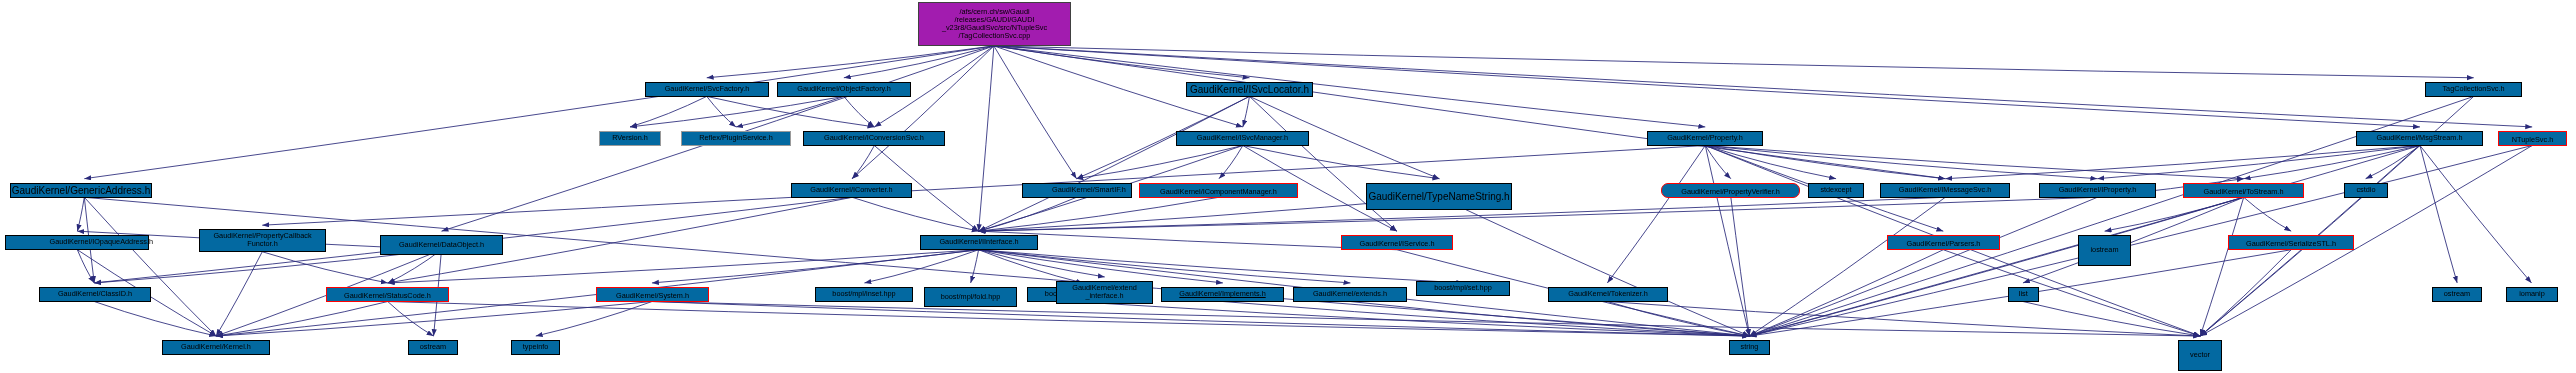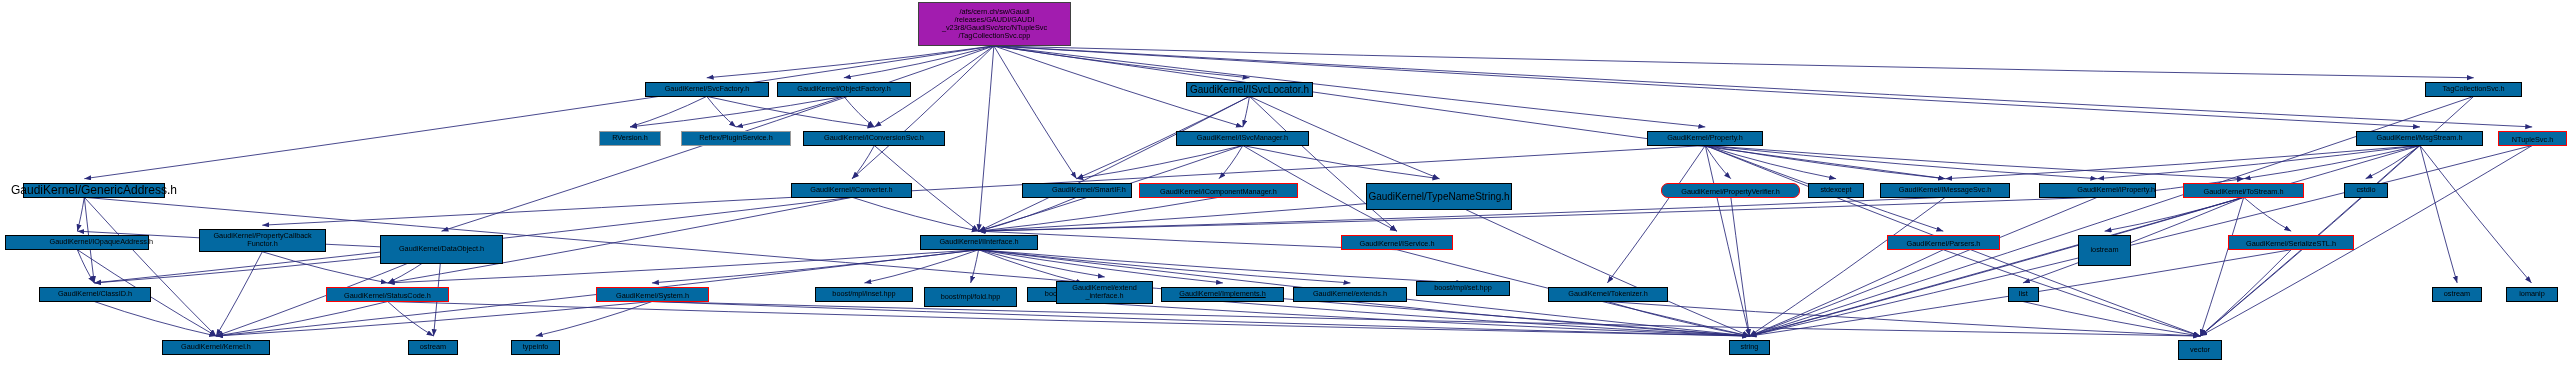--- a/index.html
+++ b/index.html
@@ -154,35 +154,35 @@
       <div class="node thick" style="left: 777px; top: 82px; width: 134px; height: 14.6px; font-size: 7.3px;"><span>GaudiKernel/ObjectFactory.h</span></div>
       <div class="node thick" style="left: 1186px; top: 82px; width: 127px; height: 14.6px; font-size: 10px;"><span>GaudiKernel/ISvcLocator.h</span></div>
       <div class="node thick" style="left: 2425px; top: 82px; width: 97px; height: 14.6px; font-size: 7.3px;"><span>TagCollectionSvc.h</span></div>
       <div class="node light" style="left: 599px; top: 131px; width: 62px; height: 14.6px; font-size: 7.3px;"><span>RVersion.h</span></div>
       <div class="node light" style="left: 681px; top: 131px; width: 110px; height: 14.6px; font-size: 7.3px;"><span>Reflex/PluginService.h</span></div>
       <div class="node thick" style="left: 803px; top: 131px; width: 142px; height: 14.6px; font-size: 7.3px;"><span>GaudiKernel/IConversionSvc.h</span></div>
       <div class="node thick" style="left: 1176px; top: 131px; width: 133px; height: 14.6px; font-size: 7.3px;"><span>GaudiKernel/ISvcManager.h</span></div>
       <div class="node thick" style="left: 1647px; top: 131px; width: 116px; height: 14.6px; font-size: 7.3px;"><span>GaudiKernel/Property.h</span></div>
       <div class="node thick" style="left: 2356px; top: 131px; width: 127px; height: 14.6px; font-size: 7.3px;"><span>GaudiKernel/MsgStream.h</span></div>
       <div class="node red" style="left: 2498px; top: 131px; width: 69px; height: 14.6px; font-size: 7.3px;"><span>NTupleSvc.h</span></div>
-      <div class="node thick" style="left: 23px; top: 183px; width: 142px; height: 14.6px; font-size: 12px;"><span>GaudiKernel/GenericAddress.h</span></div>
+      <div class="node thick" style="left: 10px; top: 183px; width: 142px; height: 14.6px; font-size: 10px;"><span>GaudiKernel/GenericAddress.h</span></div>
       <div class="node thick" style="left: 791px; top: 183px; width: 121px; height: 14.6px; font-size: 7.3px;"><span>GaudiKernel/IConverter.h</span></div>
       <div class="node thick" style="left: 1022px; top: 183px; width: 110px; height: 14.6px; font-size: 7.3px; padding-left: 24px;"><span>GaudiKernel/SmartIF.h</span></div>
       <div class="node red" style="left: 1139px; top: 183px; width: 159px; height: 14.6px; font-size: 7.3px;"><span>GaudiKernel/IComponentManager.h</span></div>
       <div class="node thick" style="left: 1366px; top: 183px; width: 146px; height: 27px; font-size: 10px;"><span>GaudiKernel/TypeNameString.h</span></div>
       <div class="node red" style="left: 1661px; top: 183px; width: 139px; height: 14.6px; font-size: 7.3px; border-radius: 7px;"><span>GaudiKernel/PropertyVerifier.h</span></div>
       <div class="node thick" style="left: 1808px; top: 183px; width: 56px; height: 14.6px; font-size: 7.3px;"><span>stdexcept</span></div>
       <div class="node thick" style="left: 1880px; top: 183px; width: 130px; height: 14.6px; font-size: 7.3px;"><span>GaudiKernel/IMessageSvc.h</span></div>
-      <div class="node thick" style="left: 2039px; top: 183px; width: 117px; height: 14.6px; font-size: 7.3px; justify-content: flex-end;"><span>GaudiKernel/IProperty.h</span></div>
+      <div class="node thick" style="left: 2039px; top: 183px; width: 117px; height: 14.6px; font-size: 7.3px;"><span>GaudiKernel/IProperty.h</span></div>
       <div class="node red" style="left: 2183px; top: 183px; width: 121px; height: 14.6px; font-size: 7.3px;"><span>GaudiKernel/ToStream.h</span></div>
       <div class="node thick" style="left: 2344px; top: 183px; width: 44px; height: 14.6px; font-size: 7.3px;"><span>cstdio</span></div>
       <div class="node thick" style="left: 5.3px; top: 235px; width: 144px; height: 14.6px; font-size: 7.3px; padding-left: 48px;"><span>GaudiKernel/IOpaqueAddress.h</span></div>
       <div class="node thick" style="left: 199px; top: 229px; width: 127px; height: 22.6px; font-size: 7.3px;"><span>GaudiKernel/PropertyCallback
 Functor.h</span></div>
-      <div class="node thick" style="left: 380px; top: 235px; width: 123px; height: 29px; font-size: 7.3px;"><span>GaudiKernel/DataObject.h</span></div>
+      <div class="node thick" style="left: 380px; top: 235px; width: 123px; height: 20px; font-size: 7.3px;"><span>GaudiKernel/DataObject.h</span></div>
       <div class="node thick" style="left: 920px; top: 235px; width: 118px; height: 14.6px; font-size: 7.3px;"><span>GaudiKernel/IInterface.h</span></div>
       <div class="node red" style="left: 1341px; top: 235px; width: 112px; height: 14.6px; font-size: 7.3px;"><span>GaudiKernel/IService.h</span></div>
       <div class="node red" style="left: 1887px; top: 235px; width: 113px; height: 14.6px; font-size: 7.3px;"><span>GaudiKernel/Parsers.h</span></div>
       <div class="node thick" style="left: 2078px; top: 235px; width: 53px; height: 31px; font-size: 7.3px;"><span>iostream</span></div>
       <div class="node red" style="left: 2228px; top: 235px; width: 126px; height: 14.6px; font-size: 7.3px;"><span>GaudiKernel/SerializeSTL.h</span></div>
       <div class="node thick" style="left: 39px; top: 287px; width: 112px; height: 14.6px; font-size: 7.3px;"><span>GaudiKernel/ClassID.h</span></div>
       <div class="node red" style="left: 326px; top: 287px; width: 123px; height: 14.6px; font-size: 7.3px;"><span>GaudiKernel/StatusCode.h</span></div>
       <div class="node red" style="left: 596px; top: 287px; width: 113px; height: 14.6px; font-size: 7.3px;"><span>GaudiKernel/System.h</span></div>
       <div class="node thick" style="left: 815px; top: 287px; width: 98px; height: 14.6px; font-size: 7.3px;"><span>boost/mpl/inset.hpp</span></div>
       <div class="node thick" style="left: 924px; top: 287px; width: 93px; height: 20px; font-size: 7.3px;"><span>boost/mpl/fold.hpp</span></div>
@@ -191,18 +191,18 @@
 _interface.h</span></div>
       <div class="node thick" style="left: 1161px; top: 287px; width: 123px; height: 15px; font-size: 7.3px; text-decoration: underline;"><span>GaudiKernel/Implements.h</span></div>
       <div class="node thick" style="left: 1293px; top: 287px; width: 114px; height: 14.6px; font-size: 7.3px;"><span>GaudiKernel/extends.h</span></div>
       <div class="node thick" style="left: 1416px; top: 281px; width: 94px; height: 14.6px; font-size: 7.3px;"><span>boost/mpl/set.hpp</span></div>
       <div class="node thick" style="left: 1548px; top: 287px; width: 120px; height: 14.6px; font-size: 7.3px;"><span>GaudiKernel/Tokenizer.h</span></div>
       <div class="node thick" style="left: 2008px; top: 287px; width: 30.5px; height: 14.6px; font-size: 7.3px;"><span>list</span></div>
       <div class="node thick" style="left: 162px; top: 340px; width: 108px; height: 14.6px; font-size: 7.3px;"><span>GaudiKernel/Kernel.h</span></div>
       <div class="node thick" style="left: 408px; top: 340px; width: 50px; height: 14.6px; font-size: 7.3px;"><span>ostream</span></div>
       <div class="node thick" style="left: 511px; top: 340px; width: 49px; height: 14.6px; font-size: 7.3px;"><span>typeinfo</span></div>
       <div class="node thick" style="left: 1729px; top: 340px; width: 41px; height: 14.6px; font-size: 7.3px;"><span>string</span></div>
-      <div class="node thick" style="left: 2178px; top: 340px; width: 44px; height: 20px; font-size: 7.3px;"><span>vector</span></div>
+      <div class="node thick" style="left: 2178px; top: 340px; width: 44px; height: 31px; font-size: 7.3px;"><span>vector</span></div>
       <div class="node thick" style="left: 2432px; top: 287px; width: 50px; height: 14.6px; font-size: 7.3px;"><span>ostream</span></div>
       <div class="node thick" style="left: 2506px; top: 287px; width: 52px; height: 14.6px; font-size: 7.3px;"><span>iomanip</span></div>
     </div>
 </div>
 
 
 </body></html>

